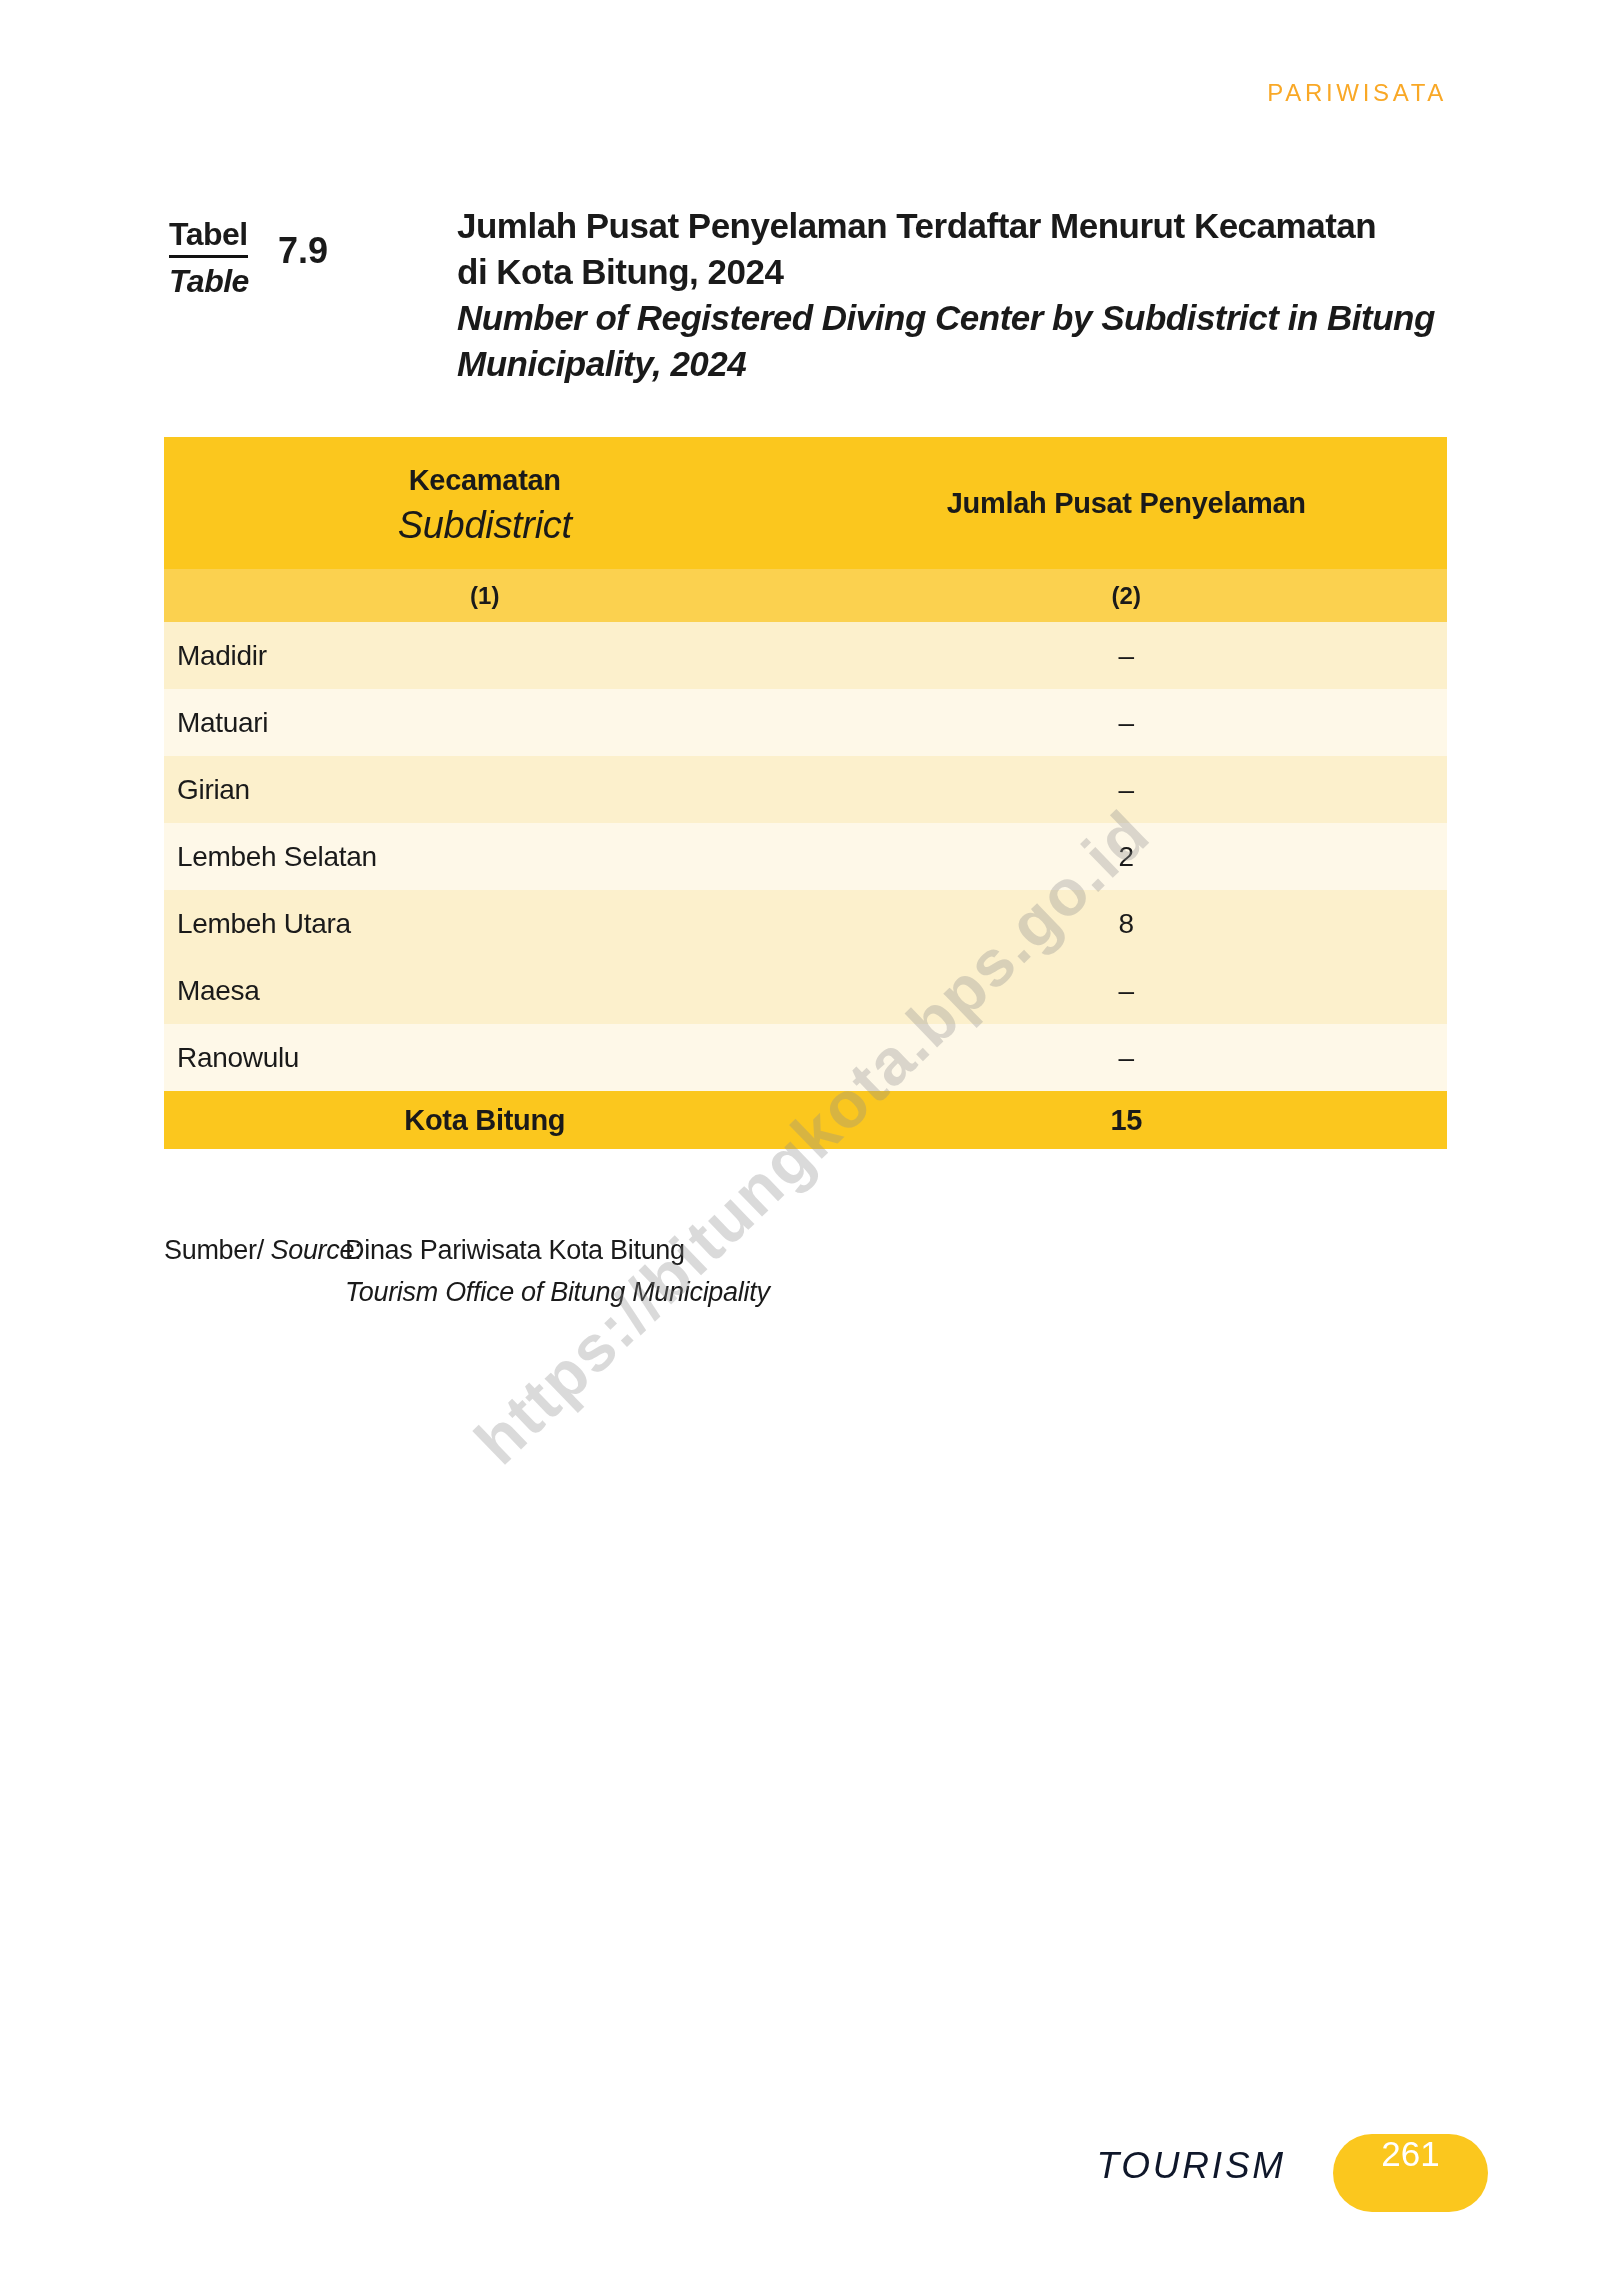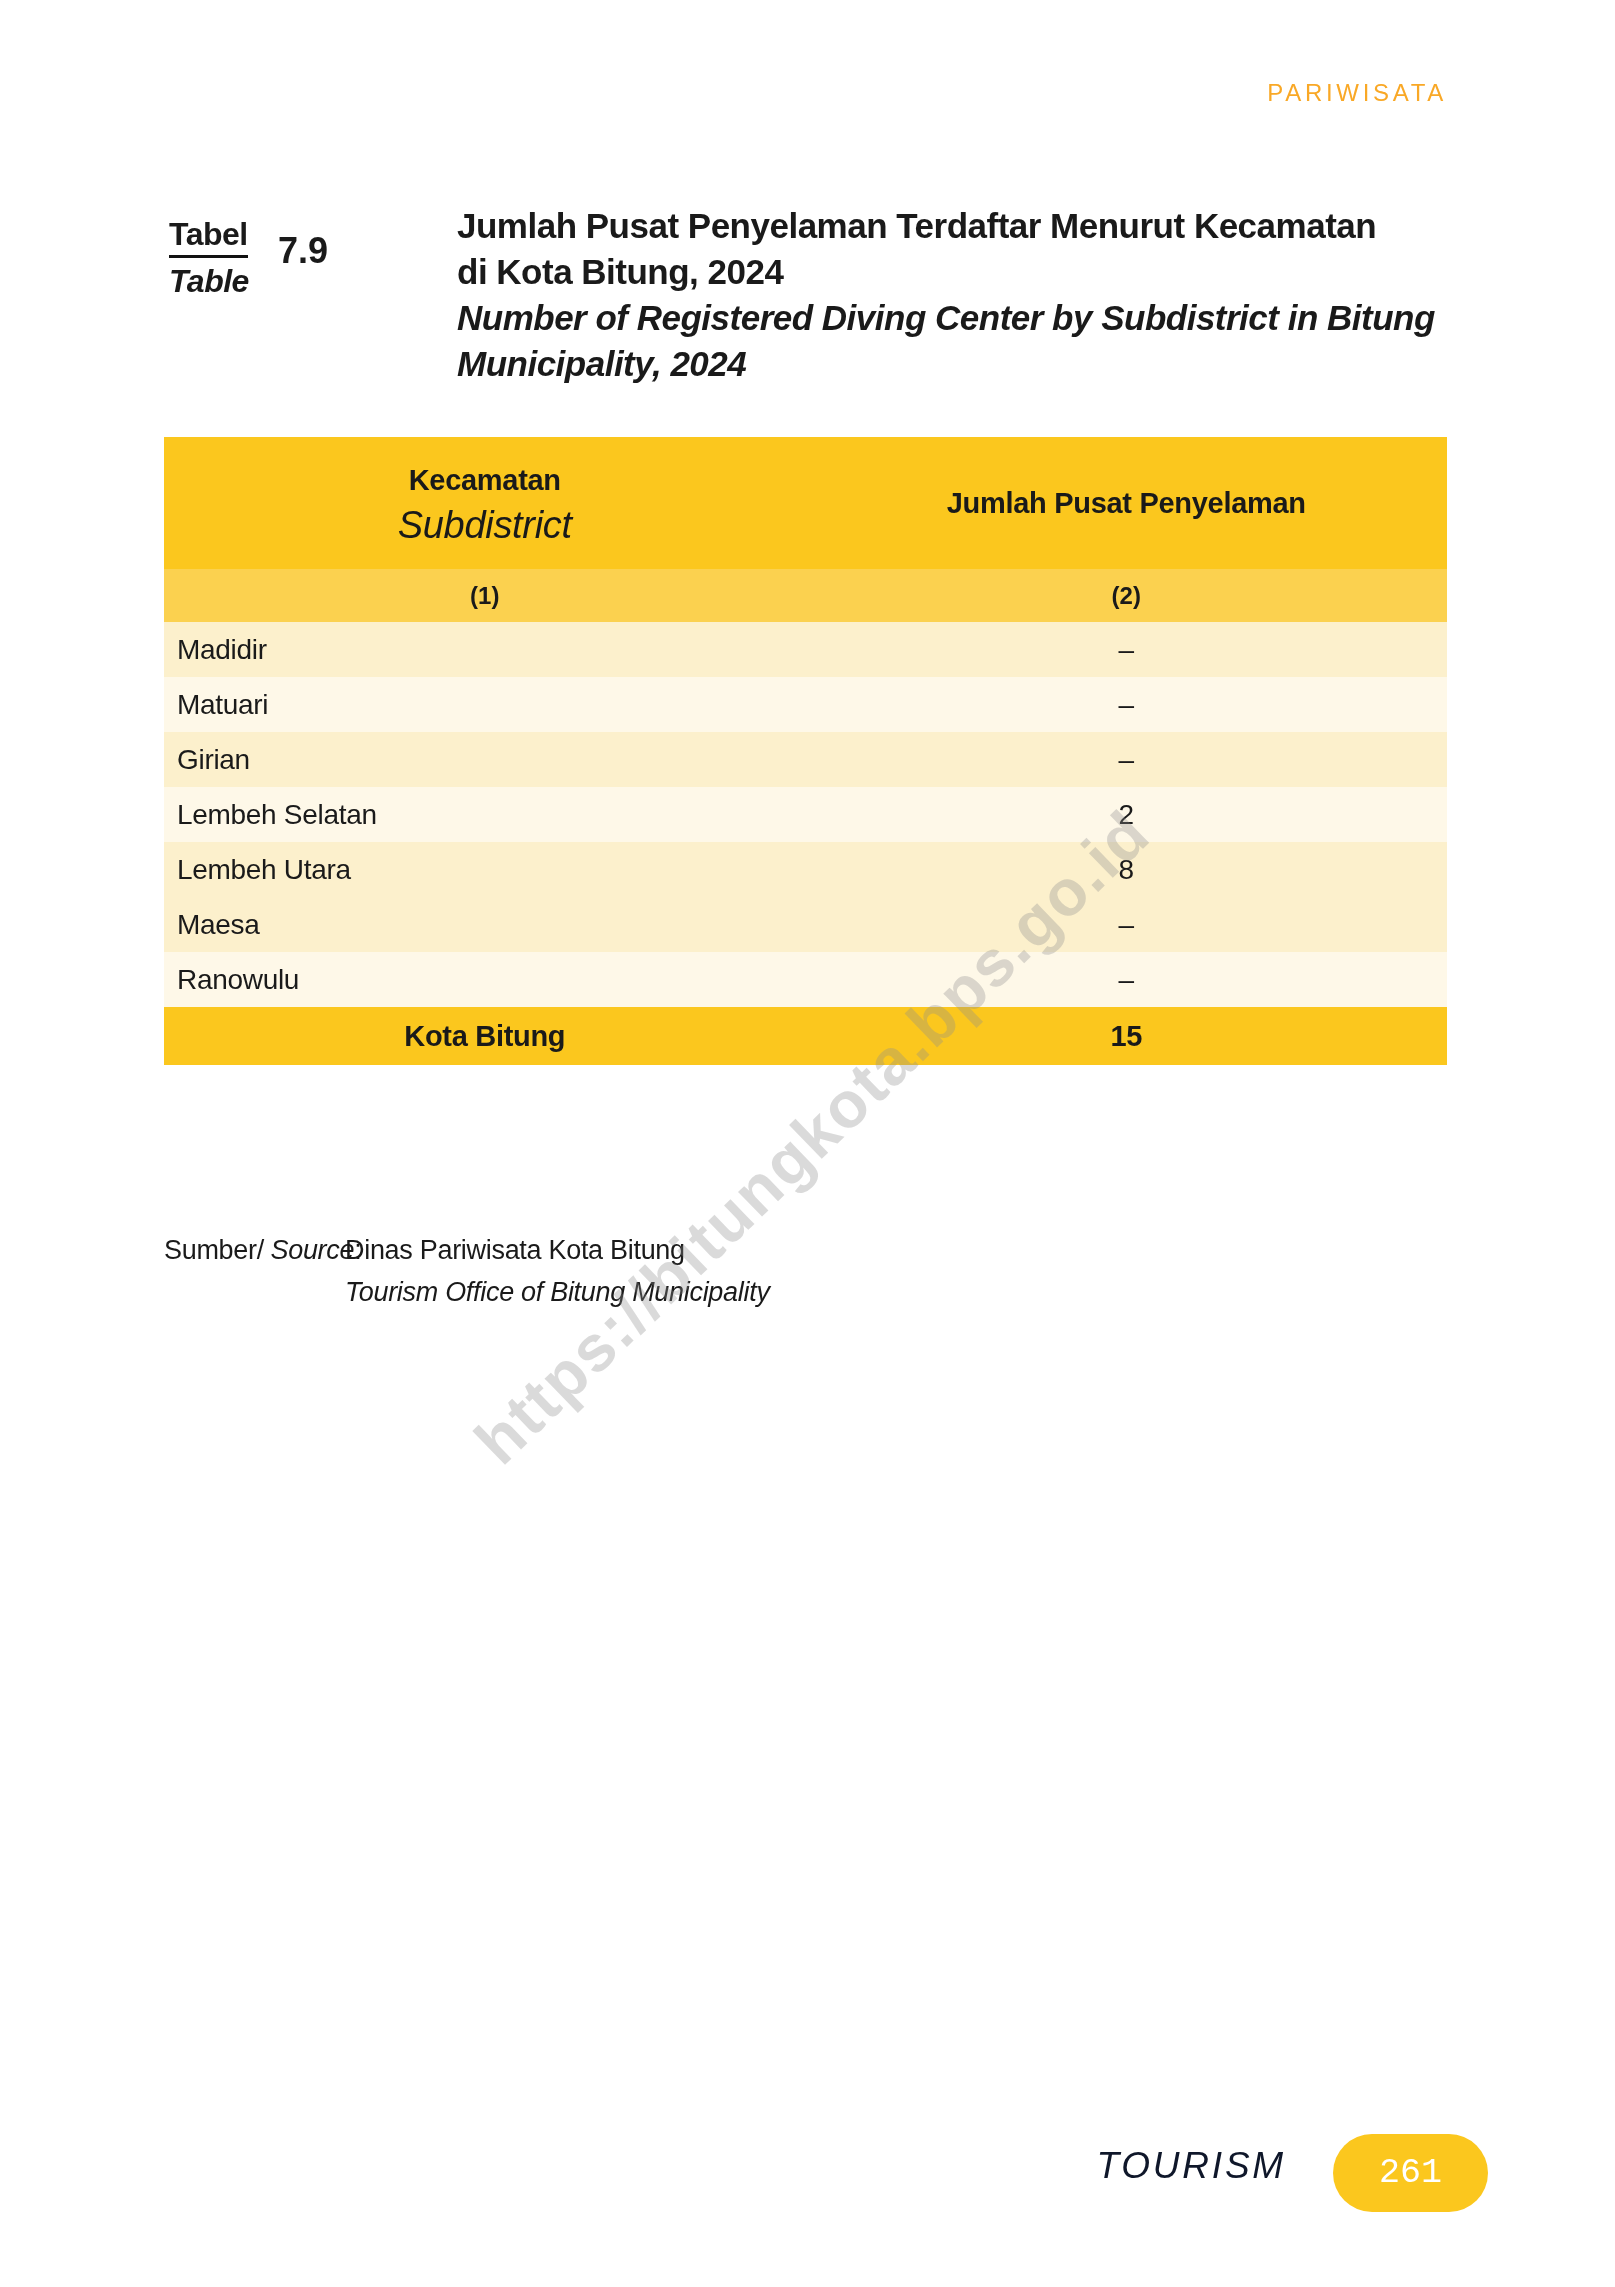--- a/index.html
+++ b/index.html
@@ -34,21 +34,21 @@
   .table{position:absolute;left:164px;top:437px;width:1283px;}
   .thead{display:flex;height:132px;background:#FBC71E;}
   .th{
     width:50%;display:flex;flex-direction:column;justify-content:center;align-items:center;
     line-height:45px;letter-spacing:-0.3px;
   }
   .h-id{font-size:29px;font-weight:700;}
   .h-en{font-size:38px;font-weight:400;font-style:italic;}
   .subhead{display:flex;height:53px;background:#FBD14F;}
   .th-num{width:50%;display:flex;align-items:center;justify-content:center;font-size:24px;font-weight:700;}
-  .trow{display:flex;height:55px;}
+  .trow{display:flex;height:67px;}
   .trow.odd{background:#FCF0CC;}
   .trow.even{background:#FEF8E8;}
   .td{display:flex;align-items:center;font-size:28px;letter-spacing:-0.3px;}
   .td.name{width:50%;padding-left:13px;box-sizing:border-box;justify-content:flex-start;}
   .td.value{width:50%;justify-content:center;}
   .trow.total{height:58px;background:#FBC71E;}
   .trow.total .td{font-weight:700;font-size:29px;}
   .trow.total .td.name{justify-content:center;padding-left:0;}
   
   .source{position:absolute;left:164px;top:1229px;display:flex;font-size:27px;line-height:42px;letter-spacing:-0.3px;}
@@ -66,21 +66,21 @@
   
   .footer-chapter{
     position:absolute;top:2145px;right:329px;
     font-size:37px;font-style:italic;letter-spacing:2.8px;
     color:#0f172a;
   }
   .page-pill{
     position:absolute;left:1333px;top:2134px;
     width:155px;height:78px;border-radius:39px;
     background:#FBC71E;
-    display:flex;align-items:center;justify-content:center;font-family:Liberation Mono, monospace;
+    display:flex;justify-content:center;
   }
   .page-pill span{color:#ffffff;font-size:35px;}
 </style>
 </head>
 <body>
 
 <div class="page">
 
   <div class="chapter-header">PARIWISATA</div>
 

